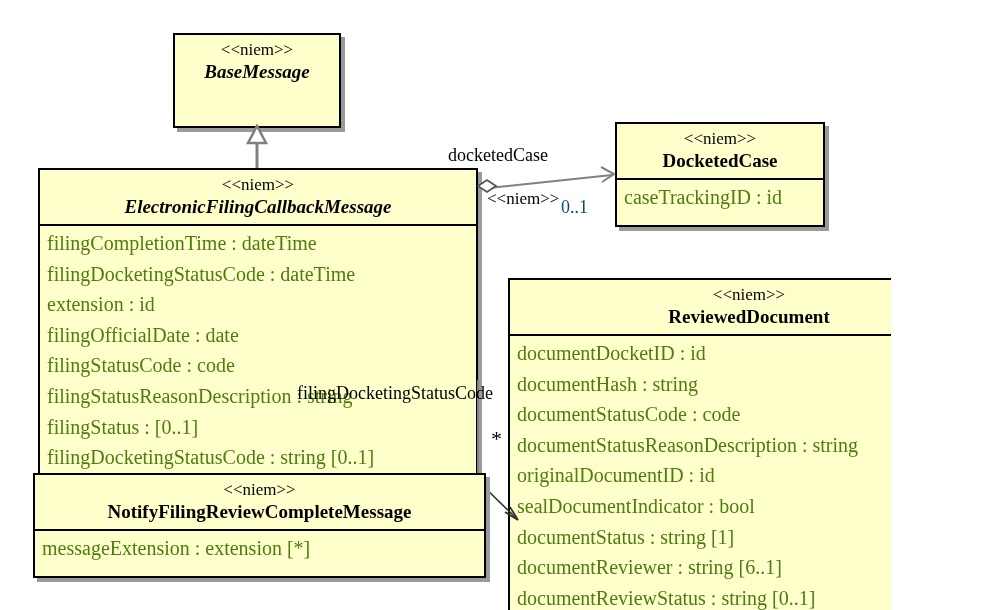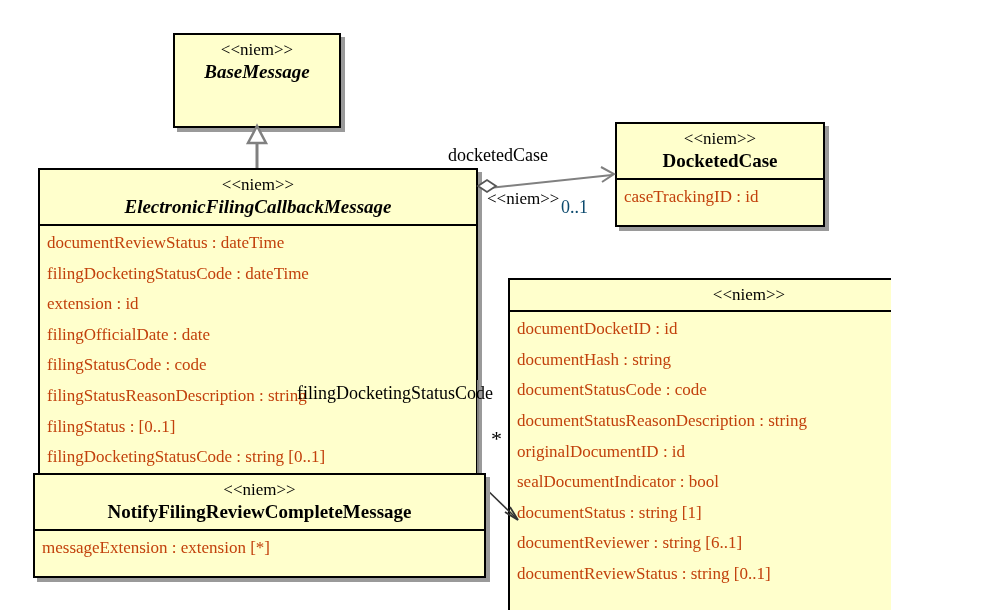--- a/index.html
+++ b/index.html
@@ -46,22 +46,22 @@
     text-align: center;
   }
   .uml-divider {
     height: 0;
     border-top: 2px solid #000000;
   }
   .uml-attrs {
     padding: 2px 0 3px 0;
   }
   .attr {
-    font-size: 17px;
-    color: #c2410c;
+    font-size: 20px;
+    color: #4d7c0f;
     line-height: 30.6px;
     white-space: nowrap;
     padding-left: 7px;
   }
 
   
   #wires {
     position: absolute;
     left: 0;
     top: 0;
@@ -116,21 +116,21 @@
     </div>
   </div>
 
   <div class="uml-class z-efcm" style="left:38px; top:168px; width:440px; height:312px;">
     <div class="uml-header">
       <div class="stereotype">&lt;&lt;niem&gt;&gt;</div>
       <div class="class-name abstract">ElectronicFilingCallbackMessage</div>
     </div>
     <div class="uml-divider"></div>
     <div class="uml-attrs">
-      <div class="attr">documentReviewStatus : dateTime</div>
+      <div class="attr">filingCompletionTime : dateTime</div>
       <div class="attr">filingDocketingStatusCode : dateTime</div>
       <div class="attr">extension : id</div>
       <div class="attr">filingOfficialDate : date</div>
       <div class="attr">filingStatusCode : code</div>
       <div class="attr">filingStatusReasonDescription : string</div>
       <div class="attr">filingStatus :  [0..1]</div>
       <div class="attr">filingDocketingStatusCode : string [0..1]</div>
     </div>
   </div>
 
@@ -141,20 +141,21 @@
     </div>
     <div class="uml-divider"></div>
     <div class="uml-attrs">
       <div class="attr">caseTrackingID : id</div>
     </div>
   </div>
 
   <div class="uml-class z-revdoc" style="left:508px; top:278px; width:482px; height:340px;">
     <div class="uml-header">
       <div class="stereotype">&lt;&lt;niem&gt;&gt;</div>
+      <div class="class-name">ReviewedDocument</div>
     </div>
     <div class="uml-divider"></div>
     <div class="uml-attrs">
       <div class="attr">documentDocketID : id</div>
       <div class="attr">documentHash : string</div>
       <div class="attr">documentStatusCode : code</div>
       <div class="attr">documentStatusReasonDescription : string</div>
       <div class="attr">originalDocumentID : id</div>
       <div class="attr">sealDocumentIndicator : bool</div>
       <div class="attr">documentStatus : string [1]</div>

